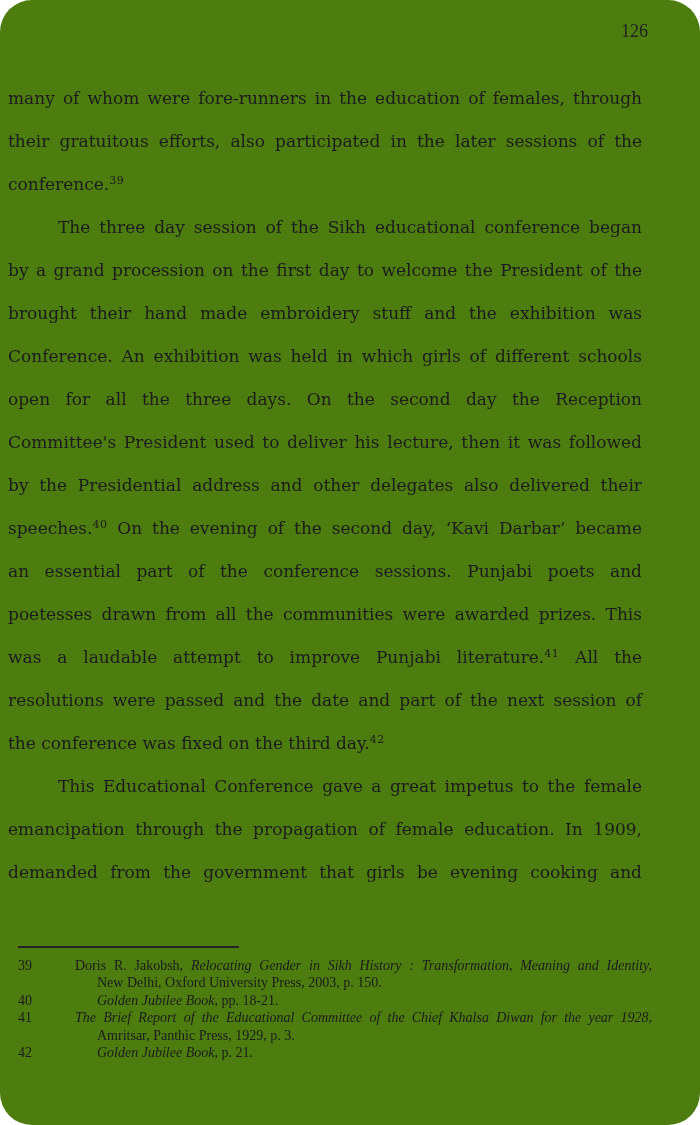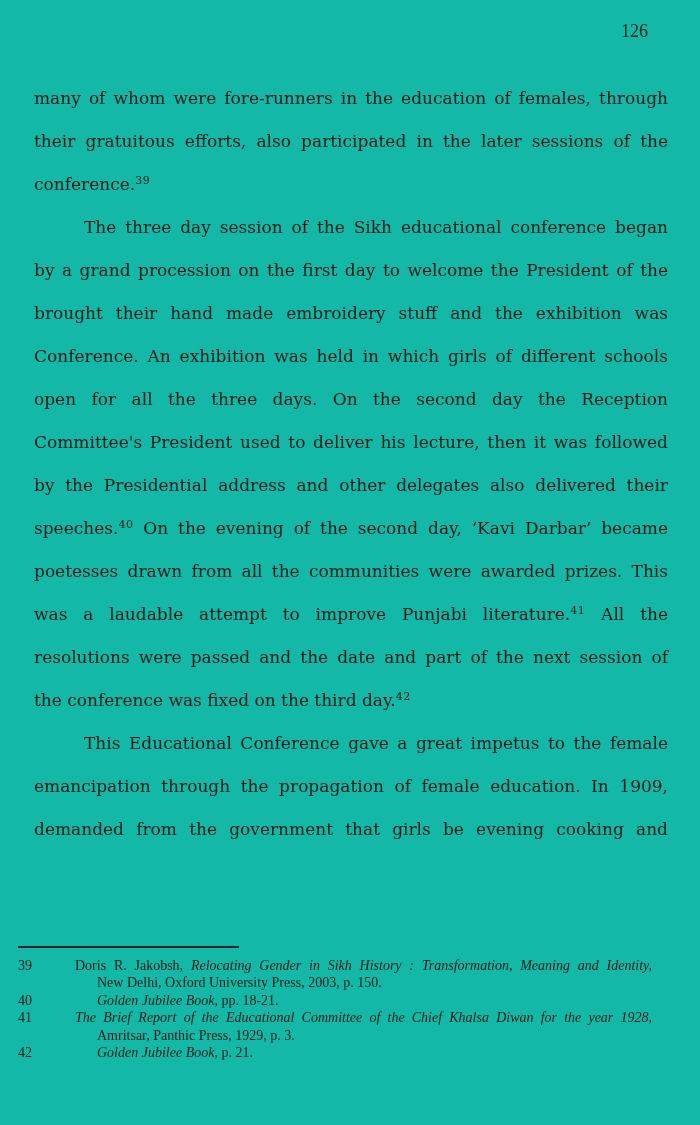--- a/index.html
+++ b/index.html
@@ -4,37 +4,38 @@
 <style>
   html, body {
     margin: 0;
     padding: 0;
     background: #ffffff;
   }
   .page {
     position: relative;
     width: 700px;
     height: 1125px;
-    background: #14b8a6;
+    background: #4d7c0f;
     color: #1c1c1c;
     font-family: "DejaVu Serif", serif;
     overflow: hidden;
+    border-radius: 32px;
   }
   .page-number {
     position: absolute;
     top: 21px;
     right: 52px;
     font-family: "Liberation Serif", serif;
     font-size: 18px;
     color: #222;
   }
   .body-text {
     position: absolute;
     top: 77px;
-    left: 34px;
+    left: 8px;
     width: 634px;
     font-size: 17px;
   }
   .line {
     height: 43px;
     line-height: 43px;
     text-align: justify;
     text-align-last: justify;
     white-space: normal;
   }
@@ -88,20 +89,21 @@
       </div>
       <div>
         <div class="line indent"><span>The three day session of the Sikh educational conference began</span></div>
         <div class="line"><span>by a grand procession on the first day to welcome the President of the</span></div>
         <div class="line"><span>brought their hand made embroidery stuff and the exhibition was</span></div>
         <div class="line"><span>Conference. An exhibition was held in which girls of different schools</span></div>
         <div class="line"><span>open for all the three days.  On the second day the Reception</span></div>
         <div class="line"><span>Committee's President used to deliver his lecture, then it was followed</span></div>
         <div class="line"><span>by the Presidential address and other delegates also delivered their</span></div>
         <div class="line"><span>speeches.</span><sup class="sup">40</sup><span> On the evening of the second day, ‘Kavi Darbar’ became</span></div>
+        <div class="line"><span>an essential part of the conference sessions.  Punjabi poets and</span></div>
         <div class="line"><span>poetesses drawn from all the communities were awarded prizes.  This</span></div>
         <div class="line"><span>was a laudable attempt to improve Punjabi literature.</span><sup class="sup">41</sup><span>  All the</span></div>
         <div class="line"><span>resolutions were passed and the date and part of the next session of</span></div>
         <div class="line last"><span>the conference was fixed on the third day.</span><sup class="sup">42</sup></div>
       </div>
       <div>
         <div class="line indent"><span>This Educational Conference gave a great impetus to the female</span></div>
         <div class="line"><span>emancipation through the propagation of female education.  In 1909,</span></div>
         <div class="line"><span>demanded from the government that girls be evening cooking and</span></div>
       </div>

